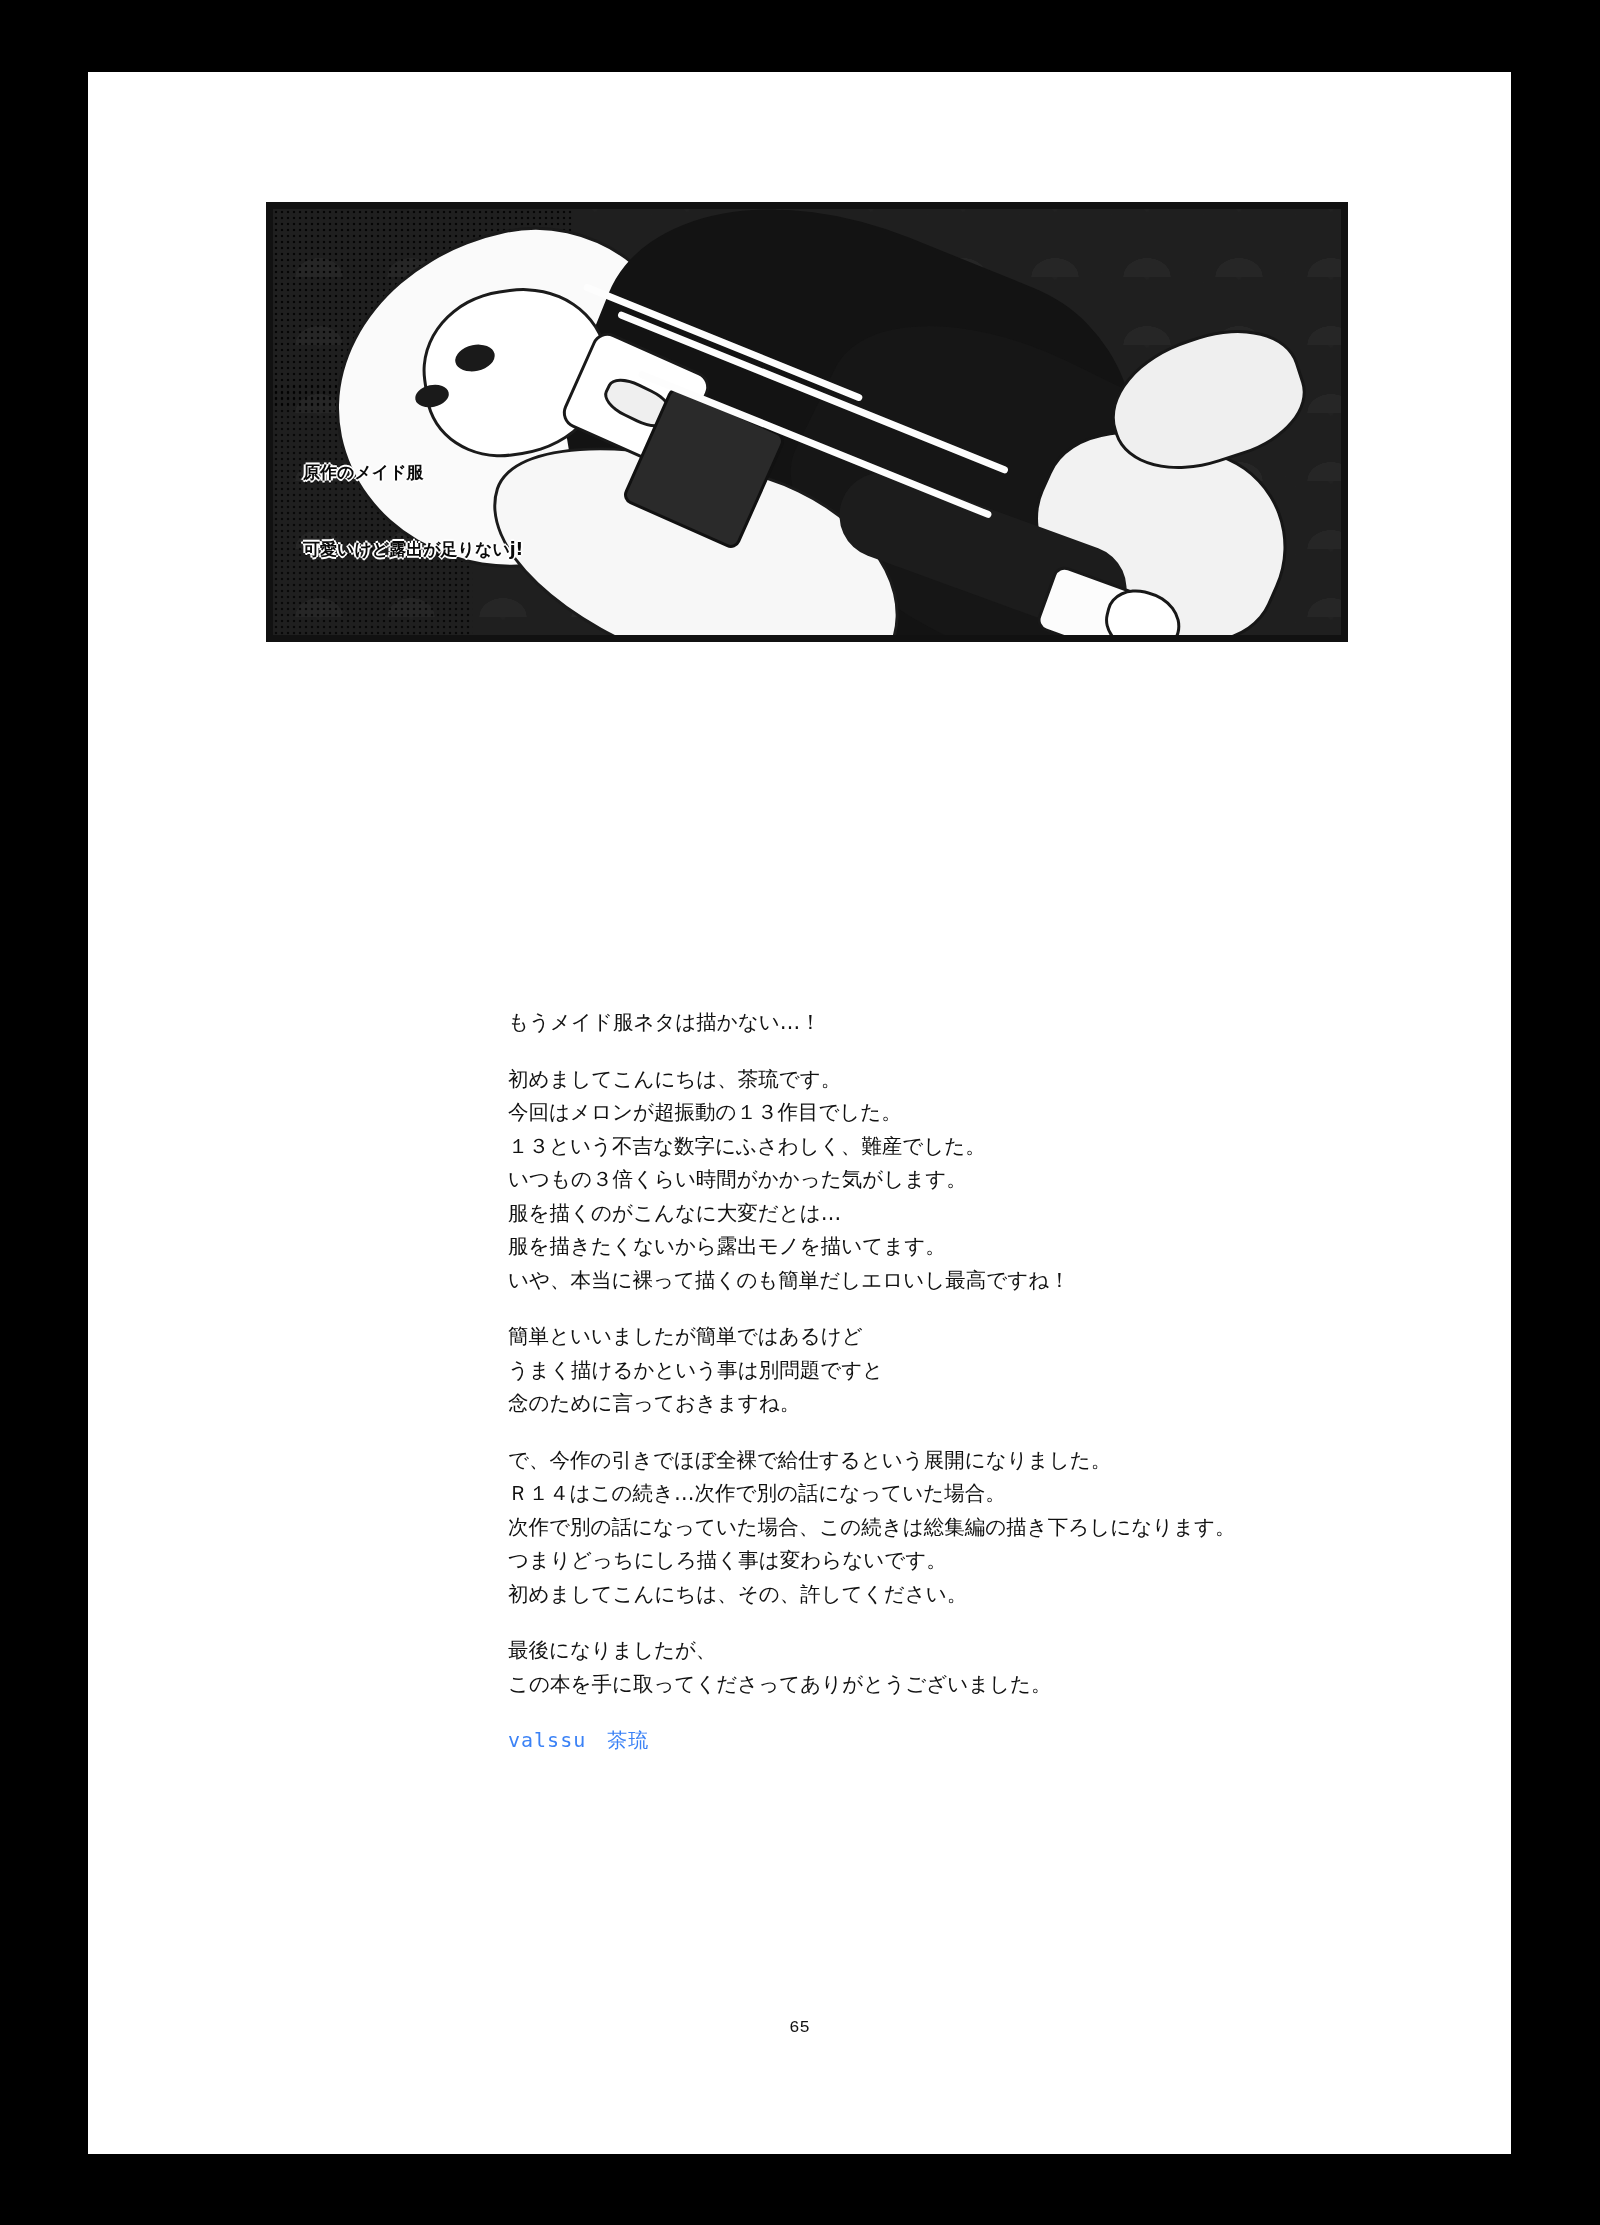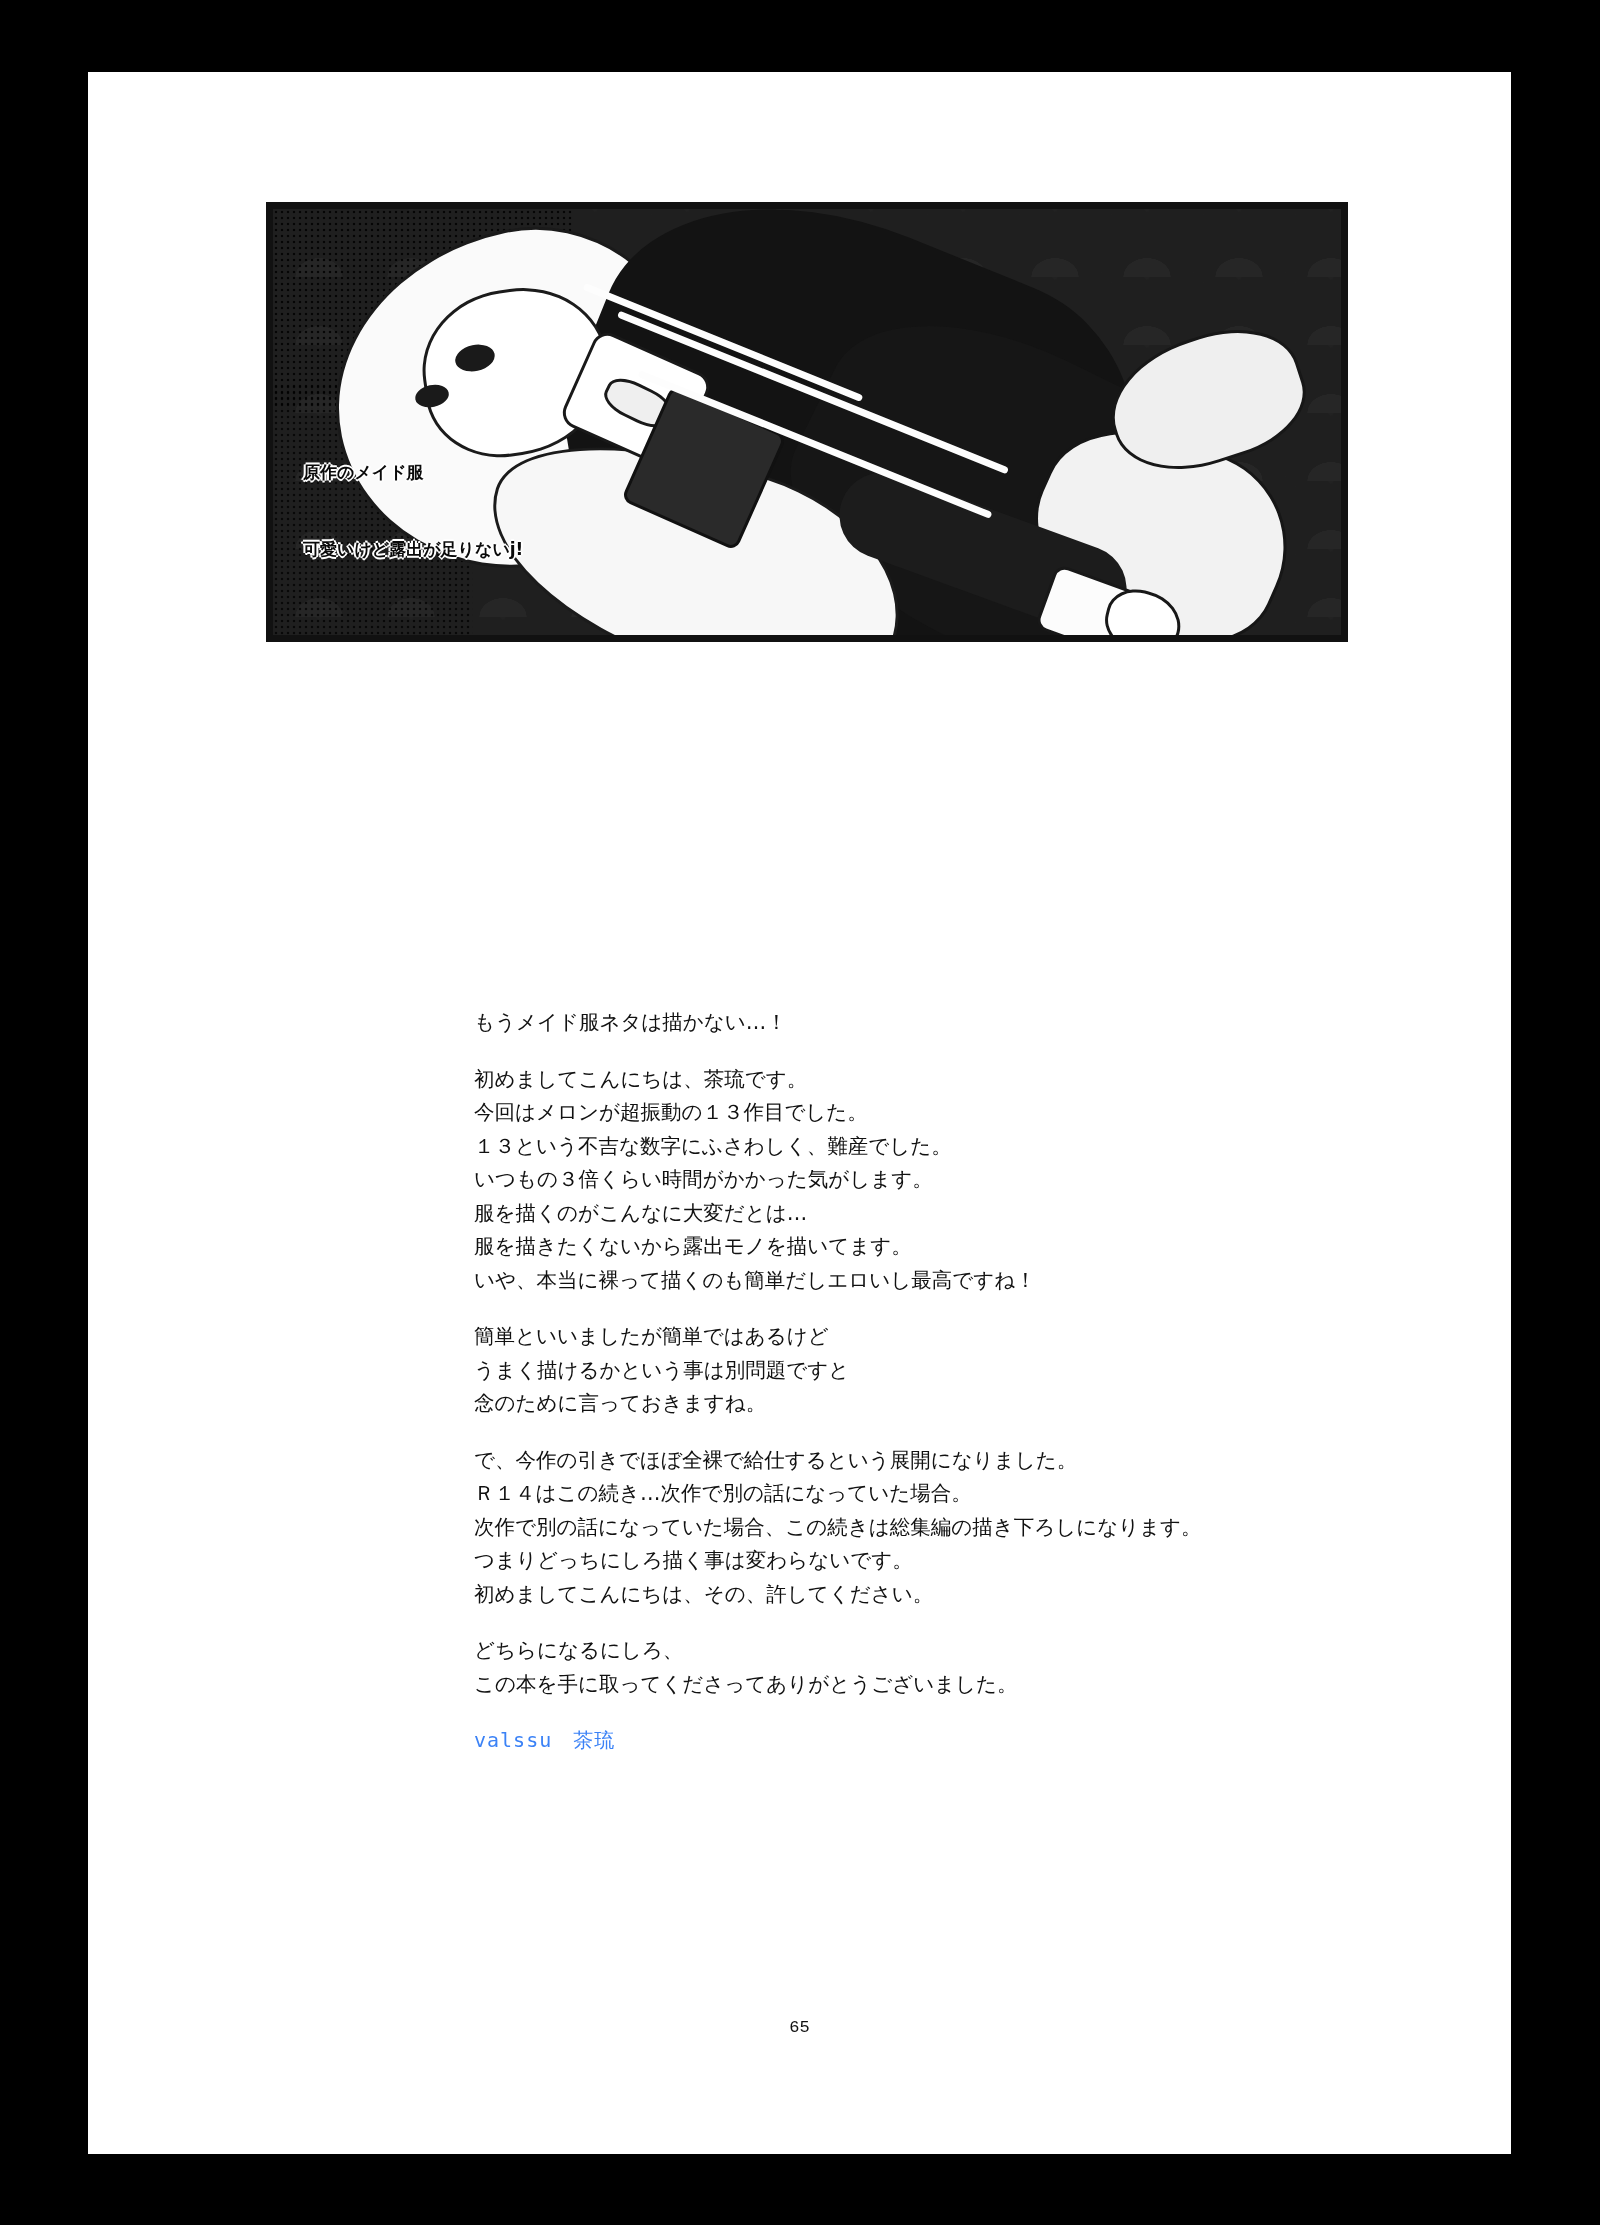--- a/index.html
+++ b/index.html
@@ -232,21 +232,21 @@
     text-shadow:
       1px 0 0 #fff, -1px 0 0 #fff, 0 1px 0 #fff, 0 -1px 0 #fff,
       2px 0 0 #fff, -2px 0 0 #fff, 0 2px 0 #fff, 0 -2px 0 #fff;
     white-space: pre;
   }
   .panel-caption .cap-line { display: block; }
 
   
   .afterword {
     position: absolute;
-    left: 386px;
+    left: 420px;
     top: 940px;
     width: 820px;
     font-family: "DejaVu Sans", "Liberation Sans", sans-serif;
     font-size: 20.5px;
     line-height: 1.0;
     color: #111111;
   }
   .para {
     margin: 0 0 36px 0;
   }
@@ -337,21 +337,21 @@
 
     <div class="para">
       <span class="ln">で、今作の引きでほぼ全裸で給仕するという展開になりました。</span>
       <span class="ln">Ｒ１４はこの続き…次作で別の話になっていた場合。</span>
       <span class="ln">次作で別の話になっていた場合、この続きは総集編の描き下ろしになります。</span>
       <span class="ln">つまりどっちにしろ描く事は変わらないです。</span>
       <span class="ln">初めましてこんにちは、その、許してください。</span>
     </div>
 
     <div class="para">
-      <span class="ln">どちらになるにしろ、</span>
+      <span class="ln">最後になりましたが、</span>
       <span class="ln">この本を手に取ってくださってありがとうございました。</span>
     </div>
 
     <div class="signature">valssu　茶琉</div>
   </div>
 
   <div class="page-number">65</div>
 
 </div>
 

